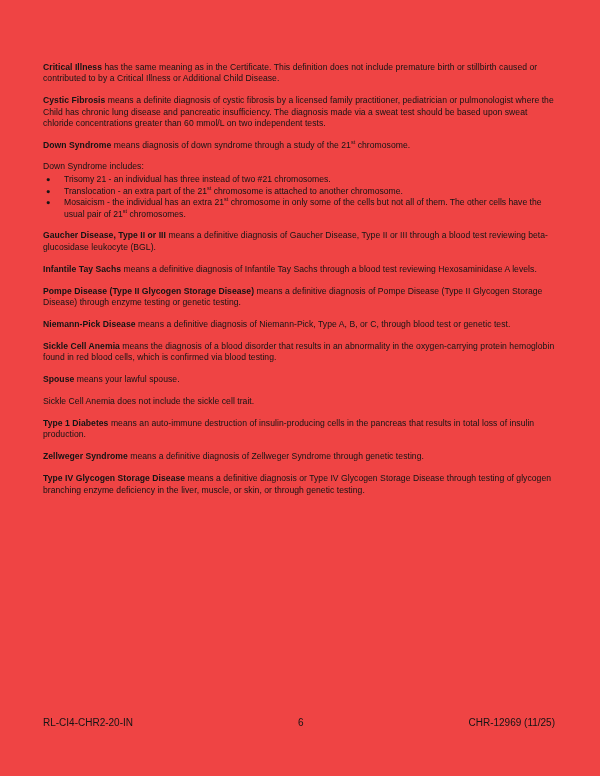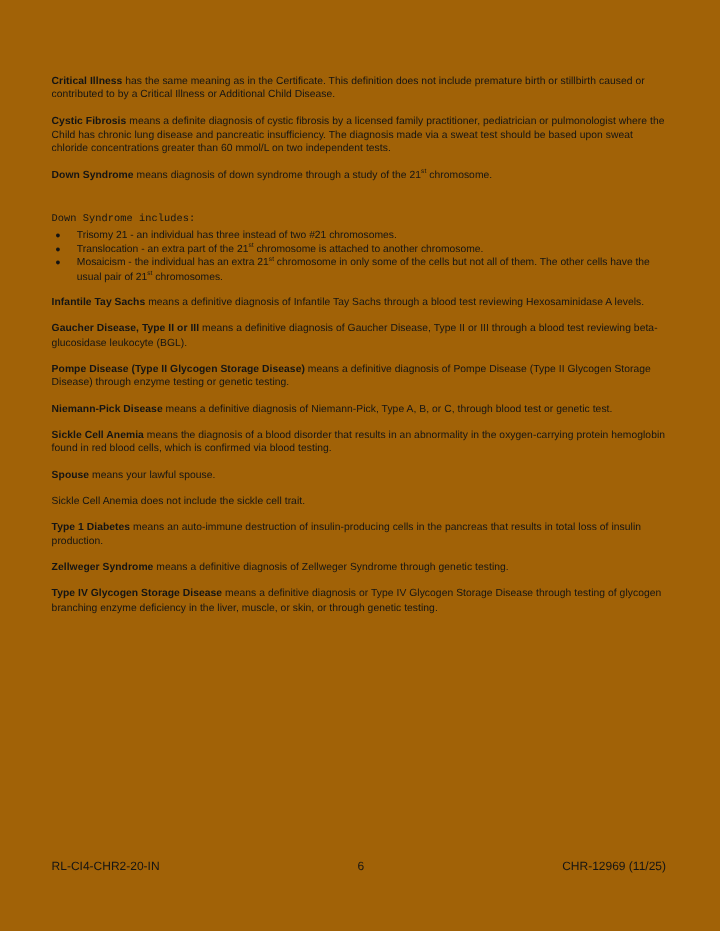--- a/index.html
+++ b/index.html
@@ -13,21 +13,21 @@
     position: relative;
     font-family: "Liberation Sans", sans-serif;
     color: #1a1a1a;
     -webkit-font-smoothing: antialiased;
   }
   .page {
     position: absolute;
     left: 0; top: 0;
     width: 600px;
     height: 776px;
-    background: #a16207;
+    background: #ef4444;
     overflow: hidden;
   }
   .content {
     position: absolute;
     left: 43px;
     top: 62px;
     width: 512px;
   }
   .para {
     font-size: 8.6px;
@@ -94,31 +94,31 @@
 <div class="page">
 
   <div class="content">
 
     <p class="para"><span class="term">Critical Illness</span><span> has the same meaning as in the Certificate.  This definition does not include premature birth or stillbirth caused or contributed to by a Critical Illness or Additional Child Disease.</span></p>
 
     <p class="para"><span class="term">Cystic Fibrosis</span><span> means a definite diagnosis of cystic fibrosis by a licensed family practitioner, pediatrician or pulmonologist where the Child has chronic lung disease and pancreatic insufficiency.  The diagnosis made via a sweat test should be based upon sweat chloride concentrations greater than 60 mmol/L on two independent tests.</span></p>
 
     <p class="para lead-in"><span class="term">Down Syndrome</span><span> means diagnosis of down syndrome through a study of the 21</span><sup>st</sup><span> chromosome.</span></p>
 
-    <p class="para lead-in" style="margin-top:26px;font-family:Liberation Mono, monospace;">Down Syndrome includes:</p>
+    <p class="para lead-in" style="margin-top:10px;">Down Syndrome includes:</p>
 
     <ul class="bullets">
       <li class="bullet-item"><span class="dot">●</span><span>Trisomy 21 - an individual has three instead of two #21 chromosomes.</span></li>
       <li class="bullet-item"><span class="dot">●</span><span>Translocation - an extra part of the 21</span><sup>st</sup><span> chromosome is attached to another chromosome.</span></li>
       <li class="bullet-item"><span class="dot">●</span><span>Mosaicism - the individual has an extra 21</span><sup>st</sup><span> chromosome in only some of the cells but not all of them.  The other cells have the usual pair of 21</span><sup>st</sup><span> chromosomes.</span></li>
     </ul>
 
+    <p class="para"><span class="term">Gaucher Disease, Type II or III</span><span> means a definitive diagnosis of Gaucher Disease, Type II or III through a blood test reviewing beta-glucosidase leukocyte (BGL).</span></p>
+
     <p class="para"><span class="term">Infantile Tay Sachs</span><span> means a definitive diagnosis of Infantile Tay Sachs through a blood test reviewing Hexosaminidase A levels.</span></p>
-
-    <p class="para"><span class="term">Gaucher Disease, Type II or III</span><span> means a definitive diagnosis of Gaucher Disease, Type II or III through a blood test reviewing beta-glucosidase leukocyte (BGL).</span></p>
 
     <p class="para"><span class="term">Pompe Disease (Type II Glycogen Storage Disease)</span><span> means a definitive diagnosis of Pompe Disease (Type II Glycogen Storage Disease) through enzyme testing or genetic testing.</span></p>
 
     <p class="para"><span class="term">Niemann-Pick Disease</span><span> means a definitive diagnosis of Niemann-Pick, Type A, B, or C, through blood test or genetic test.</span></p>
 
     <p class="para"><span class="term">Sickle Cell Anemia</span><span> means the diagnosis of a blood disorder that results in an abnormality in the oxygen-carrying protein hemoglobin found in red blood cells, which is confirmed via blood testing.</span></p>
 
     <p class="para"><span class="term">Spouse</span><span> means your lawful spouse.</span></p>
 
     <p class="para">Sickle Cell Anemia does not include the sickle cell trait.</p>

